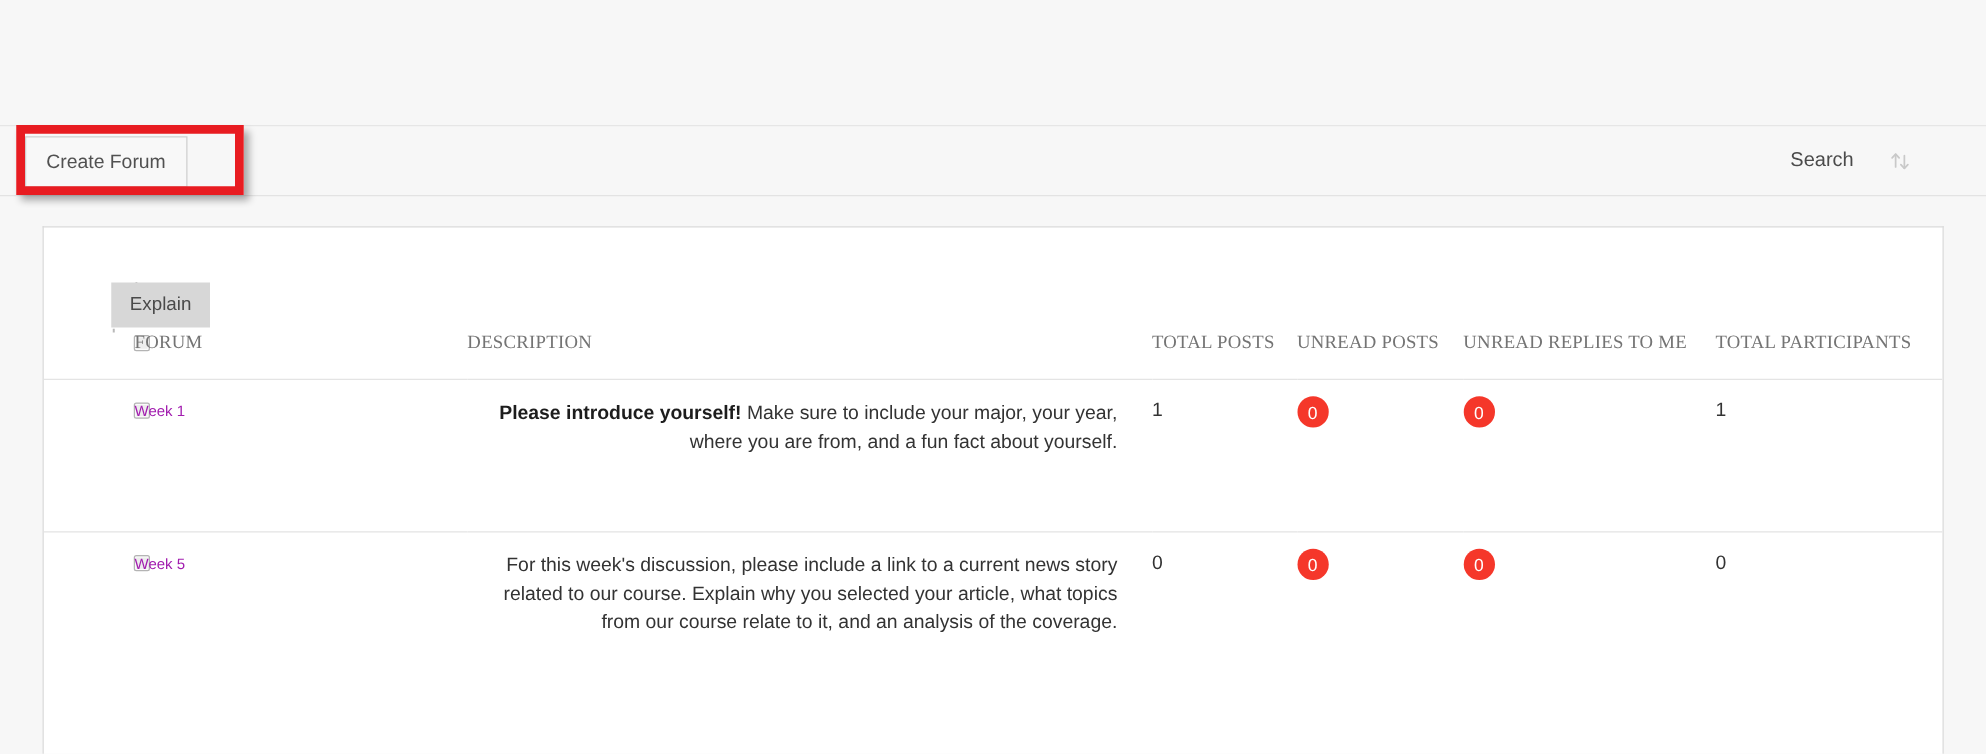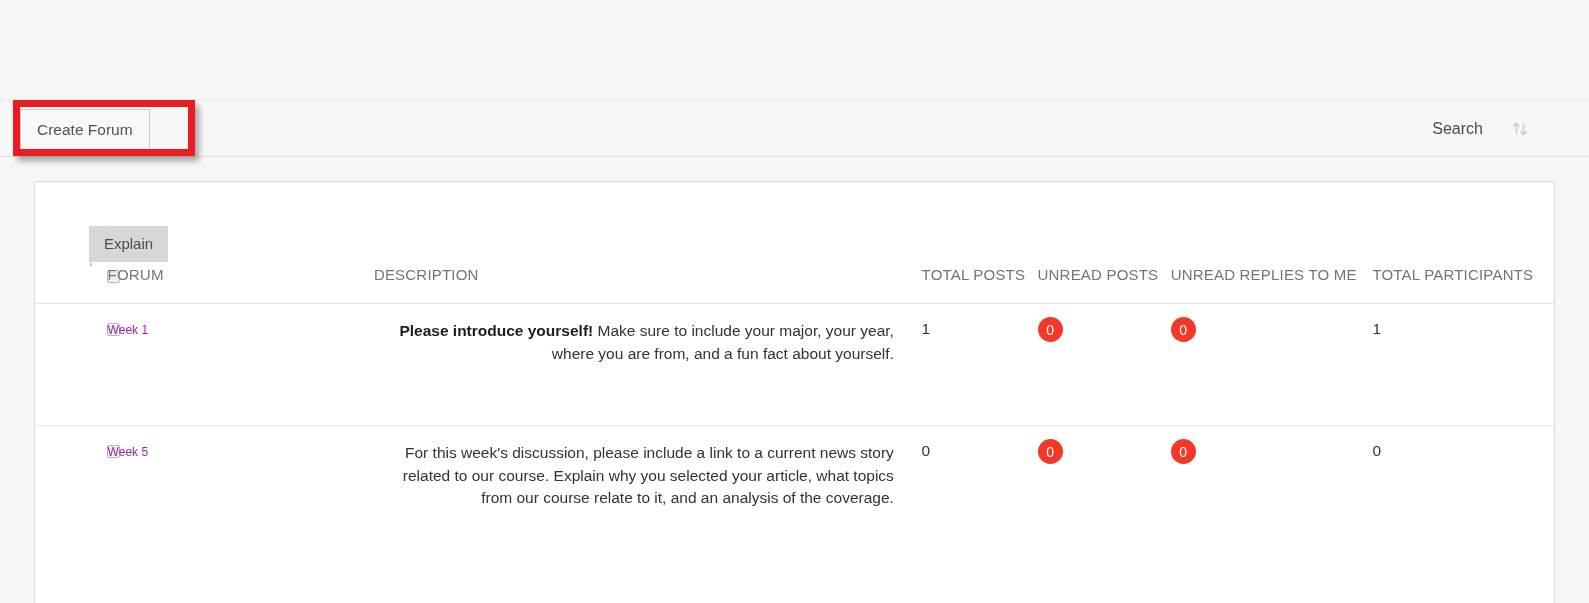--- a/index.html
+++ b/index.html
@@ -121,20 +121,21 @@
   table.forum-table th {
     font-weight: 400;
     font-size: 15px;
     color: #747474;
     text-transform: uppercase;
     text-align: left;
     vertical-align: top;
     padding: 0 0 18px 0;
     line-height: 21px;
     letter-spacing: 0.2px;
+    font-family: Liberation Serif, serif;
   }
   table.forum-table td {
     font-size: 15.5px;
     color: #2f2f2f;
     vertical-align: top;
     padding: 18px 0 0 0;
     border-top: 1px solid #e4e4e4;
   }
 
   .col-check  { width: 42px;  padding-left: 72px !important; }

